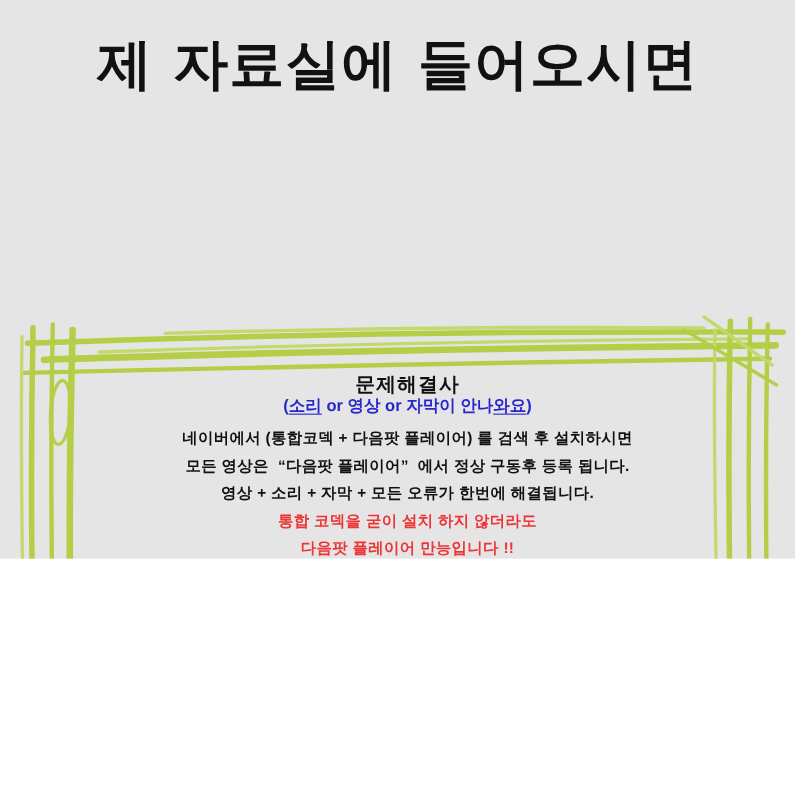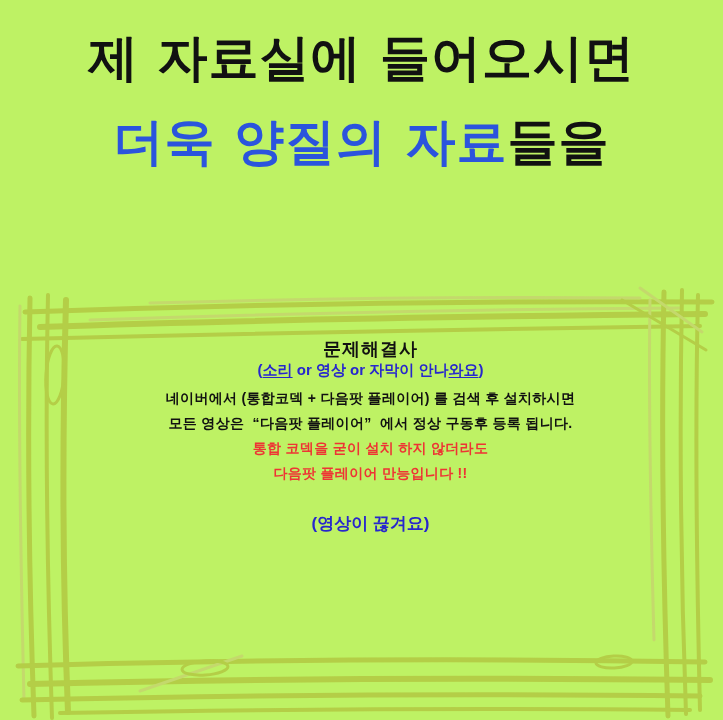--- a/index.html
+++ b/index.html
@@ -6,23 +6,23 @@
     --green:#b4ce47;
     --green-light:#c4d96c;
     --hblue:#2b54dd;
     --blue:#2727cd;
     --red:#ee3434;
     --ink:#111111;
   }
   html,body{margin:0;padding:0;background:#ffffff;}
   .page{
     position:relative;
-    width:723px;height:720px;
+    width:723px;height:508px;
     overflow:hidden;
-    background:#bef264;
+    background:#e5e5e5;
     font-family:"Liberation Sans", sans-serif;
   }
   
   .header{
     position:absolute;
     left:0;top:16px;width:723px;
     text-align:center;
     font-family:"DejaVu Serif", serif;
     font-weight:700;
     color:var(--ink);
@@ -56,21 +56,20 @@
   .c-red{color:var(--red);}
   .u{text-decoration:underline;text-underline-offset:2px;}
 </style>
 </head>
 <body>
 
 <div class="page">
 
   <div class="header">
     <div class="h-line"><span>제 자료실에 들어오시면</span></div>
-    <div class="h-line"><span class="c-hblue">더욱 양질의 자료</span><span>들을</span></div>
   </div>
 
   <svg class="frame" width="723" height="720" viewBox="0 0 723 720" aria-hidden="true">
 
     <path class="fs" stroke-width="5" d="M25,312 Q360,300 712,302"></path>
     <path class="fs" stroke-width="6" d="M40,327 Q300,318 705,314"></path>
     <path class="fs" stroke-width="4" d="M22,339 Q350,331 700,326"></path>
     <path class="fs2" stroke-width="3" d="M150,303 Q400,296 640,298"></path>
     <path class="fs2" stroke-width="3" d="M90,320 Q380,310 680,308"></path>
 
@@ -94,19 +93,20 @@
     <path class="fs2" stroke-width="3" d="M140,691 L242,656"></path>
     <ellipse class="fs" stroke-width="3" cx="205" cy="668" rx="23" ry="7" transform="rotate(-4 205 668)"></ellipse>
     <ellipse class="fs" stroke-width="3" cx="614" cy="662" rx="18" ry="6" transform="rotate(-3 614 662)"></ellipse>
   </svg>
 
   <div class="content">
     <div class="bline t-title"><span>문제해결사</span></div>
     <div class="bline t-heading"><span class="c-blue">(</span><span class="c-blue u">소리</span><span class="c-blue"> or 영상 or 자막이 안나</span><span class="c-blue u">와요</span><span class="c-blue">)</span></div>
     <div class="bline t-body"><span>네이버에서 (통합코덱 + 다음팟 플레이어) 를 검색 후 설치하시면</span></div>
     <div class="bline t-body"><span>모든 영상은  “다음팟 플레이어”  에서 정상 구동후 등록 됩니다.</span></div>
+    <div class="bline t-body"><span>영상 + 소리 + 자막 + 모든 오류가 한번에 해결됩니다.</span></div>
     <div class="bline t-body"><span class="c-red">통합 코덱을 굳이 설치 하지 않더라도</span></div>
     <div class="bline t-body"><span class="c-red">다음팟 플레이어 만능입니다 !!</span></div>
     <div class="spacer"></div>
     <div class="bline t-heading2"><span class="c-blue">(영상이 끊겨요)</span></div>
   </div>
 
 </div>
 
 </body></html>

